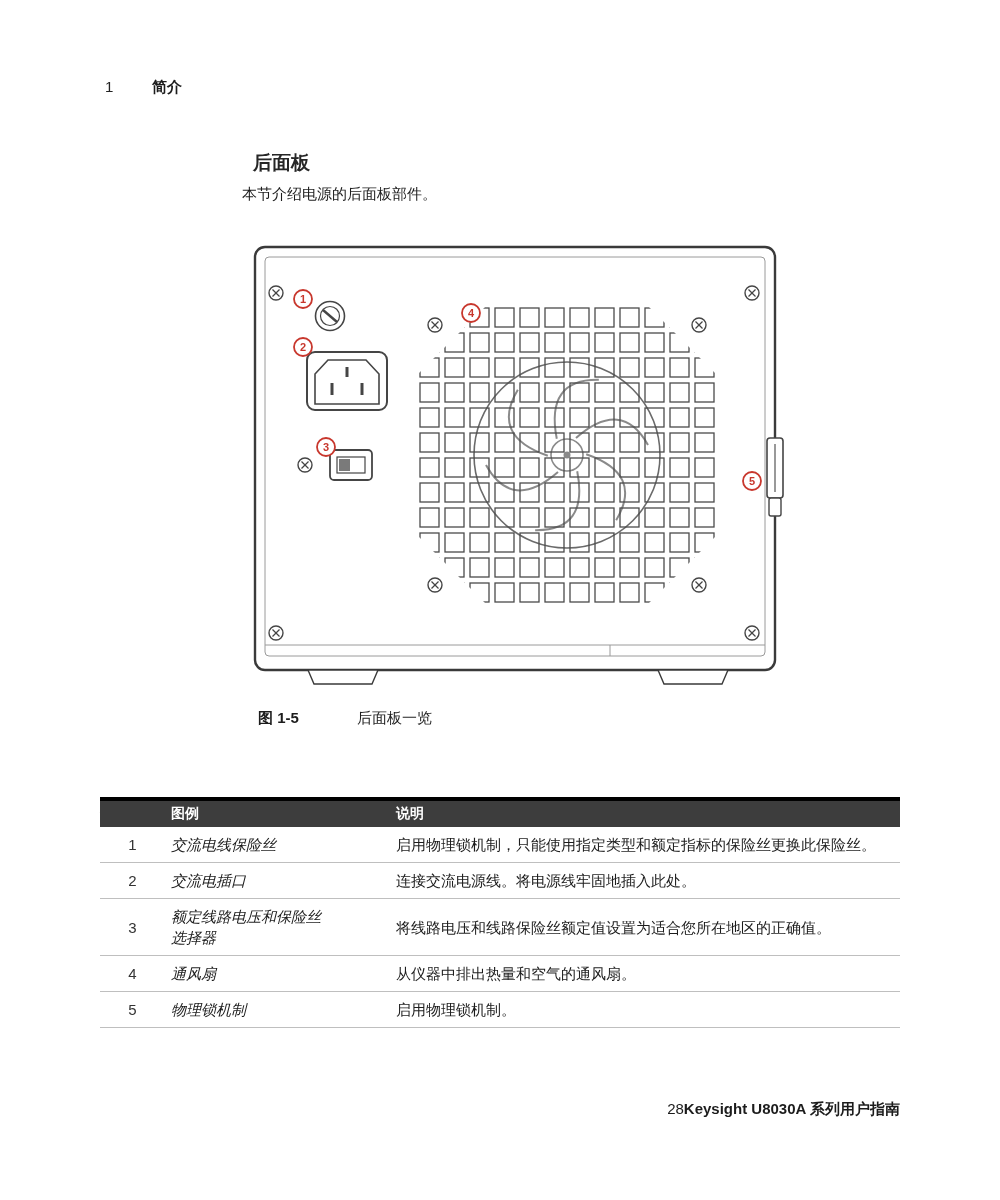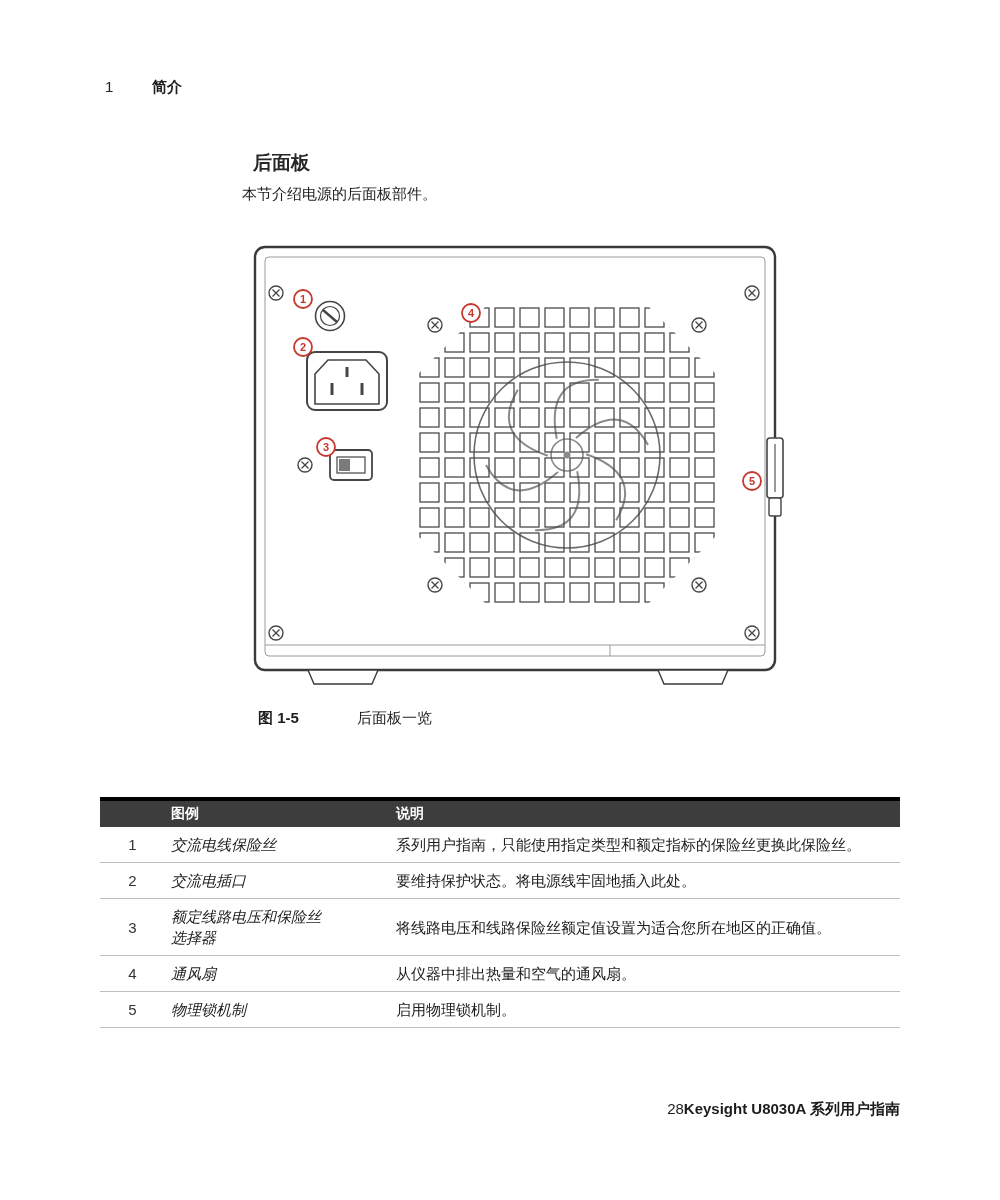--- a/index.html
+++ b/index.html
@@ -187,26 +187,26 @@
       <tr>
         <th></th>
         <th>图例</th>
         <th>说明</th>
       </tr>
     </thead>
     <tbody>
       <tr>
         <td class="num">1</td>
         <td class="legend">交流电线保险丝</td>
-        <td class="description">系列用户指南，只能使用指定类型和额定指标的保险丝更换此保险丝。</td>
+        <td class="description">启用物理锁机制，只能使用指定类型和额定指标的保险丝更换此保险丝。</td>
       </tr>
       <tr>
         <td class="num">2</td>
         <td class="legend">交流电插口</td>
-        <td class="description">要维持保护状态。将电源线牢固地插入此处。</td>
+        <td class="description">连接交流电源线。将电源线牢固地插入此处。</td>
       </tr>
       <tr>
         <td class="num">3</td>
         <td class="legend">额定线路电压和保险丝选择器</td>
         <td class="description">将线路电压和线路保险丝额定值设置为适合您所在地区的正确值。</td>
       </tr>
       <tr>
         <td class="num">4</td>
         <td class="legend">通风扇</td>
         <td class="description">从仪器中排出热量和空气的通风扇。</td>

